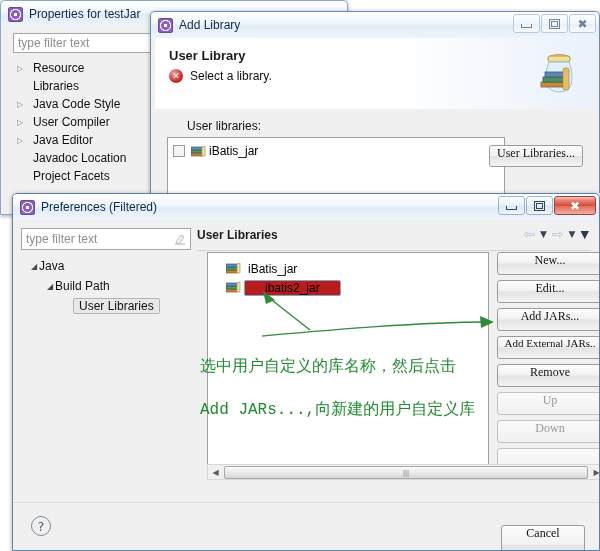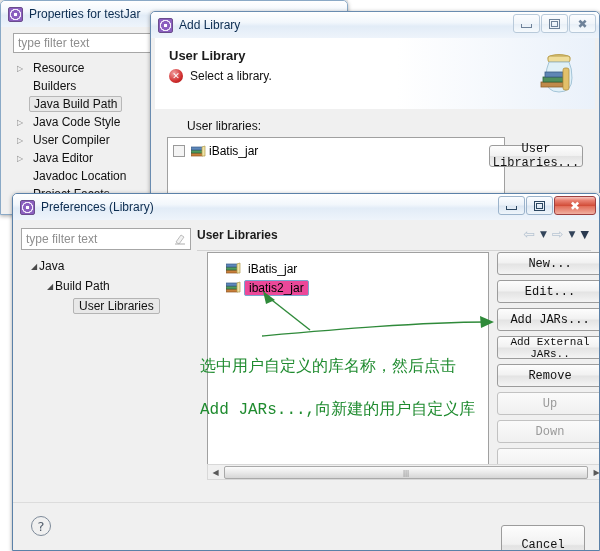--- a/index.html
+++ b/index.html
@@ -101,22 +101,22 @@
   .al-list {
     background:#fff; border:1px solid #a0a0a0; height: 70px; width: 338px;
     padding: 4px 5px; position: relative;
   }
   .al-row { display:flex; align-items:center; height:18px; font-size:12px; }
   .cbox { width:12px; height:12px; border:1px solid #9a9a9a; background:#f4f4f4; margin-right:6px; flex:0 0 auto; }
   .btn {
     background: linear-gradient(to bottom,#fdfdfd 0%,#f1f1f1 48%,#e3e3e3 52%,#f4f4f4 100%);
     border:1px solid #9c9c9c; border-radius:3px;
     font-size:12px; color:#111; text-align:center;
-    display:flex; align-items:center; justify-content:center;
-    font-family:Liberation Mono, monospace;
+    display:flex; align-items:flex-start; justify-content:center;
+    font-family:Liberation Serif, serif;
   }
   .btn.disabled { color: #9a9a9a; border-color:#c2c2c2; background: linear-gradient(to bottom,#fafafa,#f0f0f0); }
   .al-userlib-btn { position:absolute; right: 12px; top: 36px; width: 94px; height: 22px; }
 
   
   #win-prefs { left: 12px; top: 193px; width: 588px; height: 358px; }
   #win-prefs .win-frame { border-color: #5b81a8; }
   .pf-body { background:#f0f0f0; }
   .pf-left { position:absolute; left:8px; top:8px; width: 170px; bottom: 48px; }
   .pf-filter {
@@ -136,21 +136,21 @@
   .nav-arrow { color:#b7c4d2; font-size: 14px; font-family:"DejaVu Sans", sans-serif; }
   .nav-caret { color:#33445a; font-size: 9px; font-family:"DejaVu Sans", sans-serif; }
   .pf-sep { border-top:1px solid #d3d3d3; margin-top: 6px; }
 
   .pf-listwrap { position:absolute; left:0; right:0; top: 24px; bottom: 22px; }
   .pf-list {
     position:absolute; left:10px; top:0; width: 282px; bottom: 0;
     background:#fff; border:1px solid #a0a0a0; padding: 6px 6px;
   }
   .lib-row { display:flex; align-items:center; height: 19px; font-size:12px; padding-left: 12px;}
-  .lib-row.sel .lib-name { background:#ec4899; border:1px solid #7aa7d0; border-radius:2px; padding: 0 4px; }
+  .lib-row.sel .lib-name { background:#b91c1c; border:1px solid #7aa7d0; border-radius:2px; padding: 0 20px; }
   .lib-name { padding: 0 4px; }
 
   .pf-btncol { position:absolute; left: 300px; top: 0; width: 106px; }
   .pf-btncol .btn { height: 23px; margin-bottom: 5px; font-size: 12px; }
 
   .hscroll {
     position:absolute; left:10px; width: 398px; height: 16px; bottom: 0;
     background:#f0f0f0; border:1px solid #d8d8d8;
     display:flex; align-items:center;
   }
@@ -207,25 +207,21 @@
       <div class="win-body">
         <div class="prop-inner">
           <div class="filter-box">type filter text</div>
           <div class="tree">
             <div class="tree-row">
                 <span class="tree-arrow">▷</span>
                 <span class="tree-label">Resource</span>
               </div>
             <div class="tree-row">
                 <span class="tree-arrow"></span>
-                <span class="tree-label">Builders</span>
-              </div>
-            <div class="tree-row selected">
-                <span class="tree-arrow"></span>
-                <span class="tree-label">Java Build Path</span>
+                <span class="tree-label">Libraries</span>
               </div>
             <div class="tree-row">
                 <span class="tree-arrow">▷</span>
                 <span class="tree-label">Java Code Style</span>
               </div>
             <div class="tree-row">
                 <span class="tree-arrow">▷</span>
                 <span class="tree-label">User Compiler</span>
               </div>
             <div class="tree-row">
@@ -303,21 +299,21 @@
             </div>
         </div>
       </div>
     </div>
   </div>
 
   <div class="win" id="win-prefs">
     <div class="win-frame">
       <div class="titlebar">
         <span class="win-icon"></span>
-        <span class="title-text">Preferences (Library)</span>
+        <span class="title-text">Preferences (Filtered)</span>
         <div class="wbtns">
           <div class="wbtn">
               <i class="glyph-min"></i>
             </div>
           <div class="wbtn">
               <span class="glyph-max">
                 <i></i>
               </span>
             </div>
           <div class="wbtn close-active">

